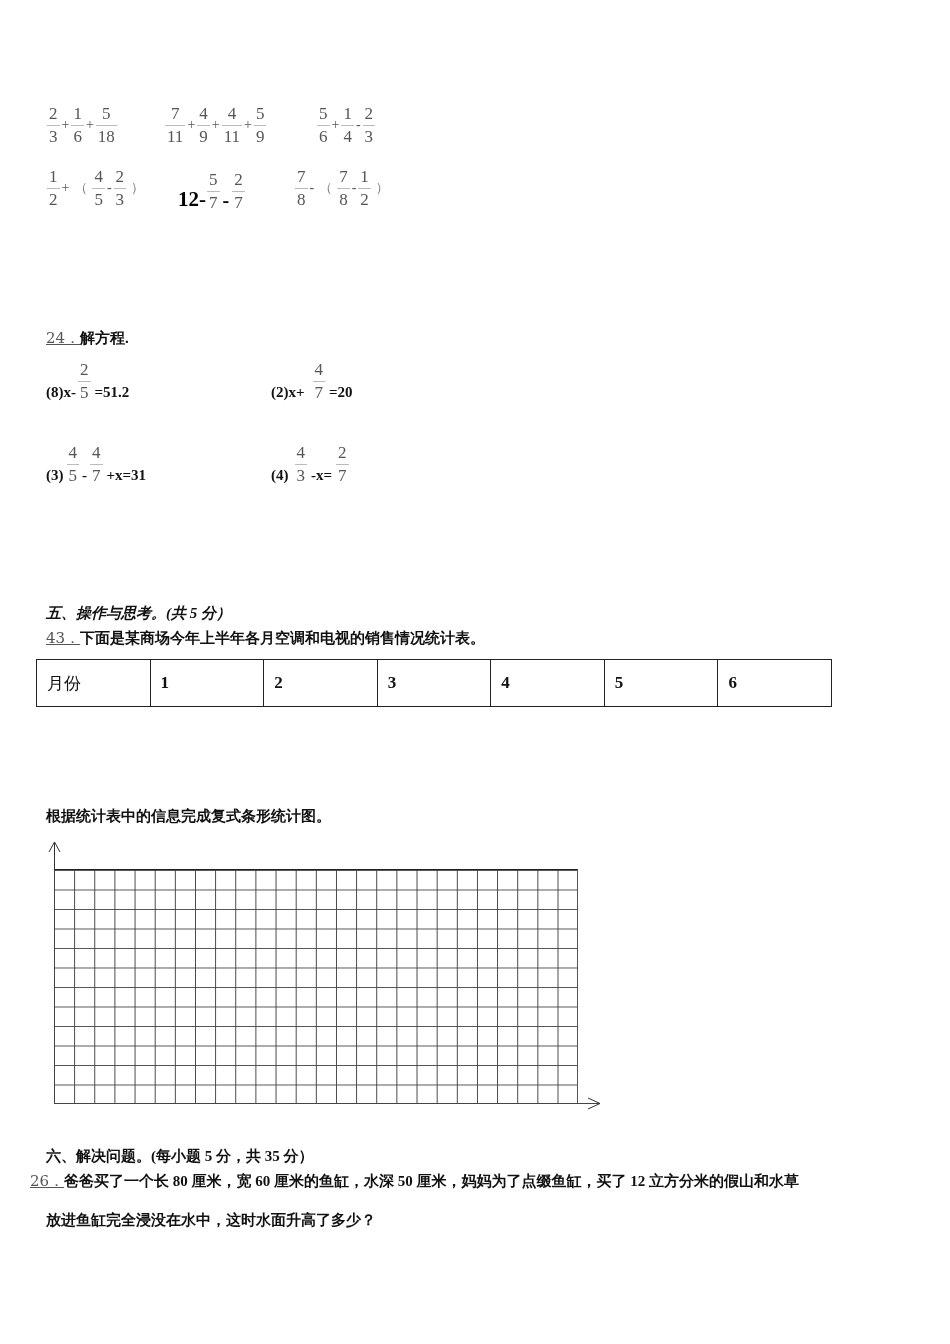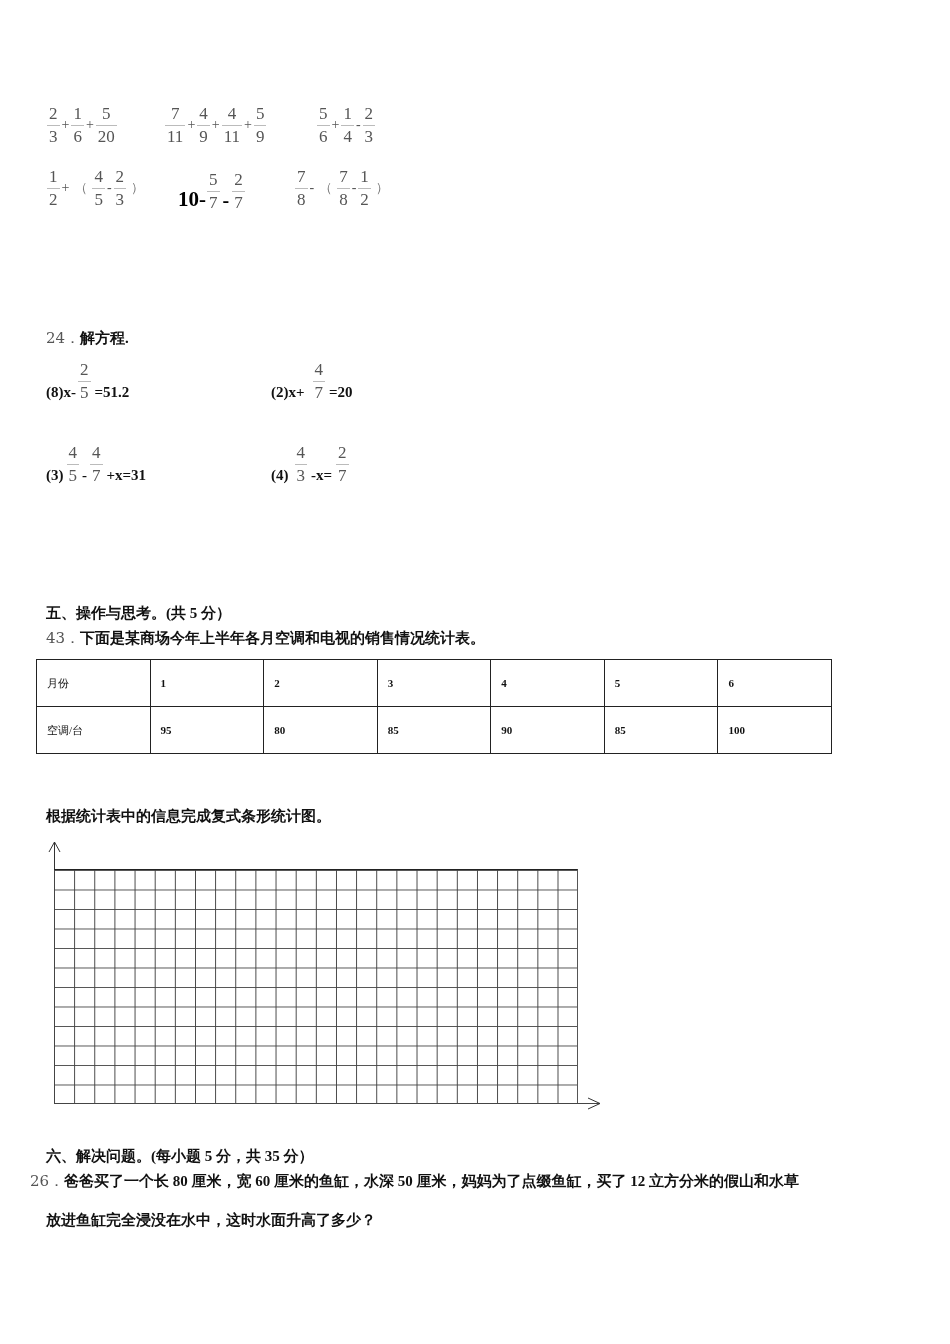--- a/index.html
+++ b/index.html
@@ -13,31 +13,31 @@
     .frac { display: inline-flex; flex-direction: column; align-items: center; margin: 0 1px; }
     .frac .num, .frac .den { line-height: 20px; padding: 0 2px; }
     .frac .bar { align-self: stretch; height: 1px; background: #bbb; margin: 1px 0; }
     .op { font-size: 14px; padding: 0 1px; color: #555; }
     .paren { font-size: 13px; padding: 0 4px; color: #777; }
     .bold-lead { font-weight: bold; color: #000; font-size: 21px; }
     .bold-op { font-weight: bold; color: #000; font-size: 20px; padding: 0 2px; }
 
     .qnum { color: #555; font-family: "DejaVu Serif", serif; }
     .heading { font-size: 15px; font-weight: bold; color: #111; }
-    .heading .qnum { font-weight: normal; }
+    .heading .qnum { font-weight: normal; text-decoration: underline; }
 
     
     .eq { position: absolute; display: flex; align-items: flex-end; font-weight: bold; font-size: 15px; color: #111; }
     .eq .frac { color: #555; font-weight: normal; font-size: 17px; }
     .eq .frac .bar { background: #bbb; }
     .eq .txt { padding-bottom: 2px; }
 
     
     table.sales { position: absolute; left: 36px; top: 659px; border-collapse: collapse; width: 796px; }
-    table.sales td { border: 1.5px solid #222; height: 46px; padding: 0 0 0 10px; font-size: 11px; vertical-align: middle; width: 103px; }
+    table.sales td { border: 1.5px solid #222; height: 46px; padding: 0 0 0 10px; font-size: 17px; vertical-align: middle; width: 103px; }
     table.sales td.rowlabel { font-weight: normal; }
     table.sales td.val { font-weight: bold; }
 
     
     .grid-wrap { position: absolute; left: 54px; top: 869px; width: 524px; height: 234px; }
     .grid {
       width: 524px; height: 234px; box-sizing: border-box;
       border-top: 1.5px solid #222; border-right: 1px solid #555;
       background-image:
         linear-gradient(to right, #444 1px, transparent 1px),
@@ -59,21 +59,21 @@
   <span class="op">+</span>
   <span class="frac">
       <span class="num">1</span>
       <span class="bar"></span>
       <span class="den">6</span>
     </span>
   <span class="op">+</span>
   <span class="frac">
       <span class="num">5</span>
       <span class="bar"></span>
-      <span class="den">20</span>
+      <span class="den">18</span>
     </span>
 </div>
 
 <div class="expr" style="left:164px; top:100px;">
   <span class="frac">
       <span class="num">7</span>
       <span class="bar"></span>
       <span class="den">11</span>
     </span>
   <span class="op">+</span>
@@ -132,21 +132,21 @@
   <span class="op">-</span>
   <span class="frac">
       <span class="num">2</span>
       <span class="bar"></span>
       <span class="den">3</span>
     </span>
   <span class="paren">）</span>
 </div>
 
 <div class="expr" style="left:178px; top:163px; align-items:flex-end;">
-  <span class="bold-lead" style="padding-bottom:1px;">10-</span>
+  <span class="bold-lead" style="padding-bottom:1px;">12-</span>
   <span class="frac">
       <span class="num">5</span>
       <span class="bar"></span>
       <span class="den">7</span>
     </span>
   <span class="bold-op" style="padding-bottom:1px;">-</span>
   <span class="frac">
       <span class="num">2</span>
       <span class="bar"></span>
       <span class="den">7</span>
@@ -223,45 +223,36 @@
       <span class="den">3</span>
     </span>
   <span class="txt">-x=</span>
   <span class="frac" style="margin:0 0 0 4px;">
       <span class="num">2</span>
       <span class="bar"></span>
       <span class="den">7</span>
     </span>
 </div>
 
-<div class="abs heading" style="left:46px; top:604px;">五、操作与思考。(共 5 分）</div>
+<div class="abs heading" style="left:46px; top:604px;font-style:italic;">五、操作与思考。(共 5 分）</div>
 <div class="abs heading" style="left:46px; top:629px;">
   <span class="qnum">43．</span><span>下面是某商场今年上半年各月空调和电视的销售情况统计表。</span>
 </div>
 
 <table class="sales">
   <tbody>
       <tr>
     <td class="rowlabel">月份</td>
     <td class="val">1</td>
     <td class="val">2</td>
     <td class="val">3</td>
     <td class="val">4</td>
     <td class="val">5</td>
     <td class="val">6</td>
   </tr>
-  <tr>
-    <td class="rowlabel">空调/台</td>
-    <td class="val">95</td>
-    <td class="val">80</td>
-    <td class="val">85</td>
-    <td class="val">90</td>
-    <td class="val">85</td>
-    <td class="val">100</td>
-  </tr>
 </tbody>
   </table>
 
 <div class="abs heading" style="left:46px; top:807px;">根据统计表中的信息完成复式条形统计图。</div>
 
 <div class="yaxis"></div>
 <svg class="abs" style="left:46px; top:840px;" width="18" height="14" viewBox="0 0 18 14">
   <polyline points="3,12 8.5,2 14,12" fill="none" stroke="#333" stroke-width="1"></polyline>
 </svg>
 <div class="grid-wrap">

